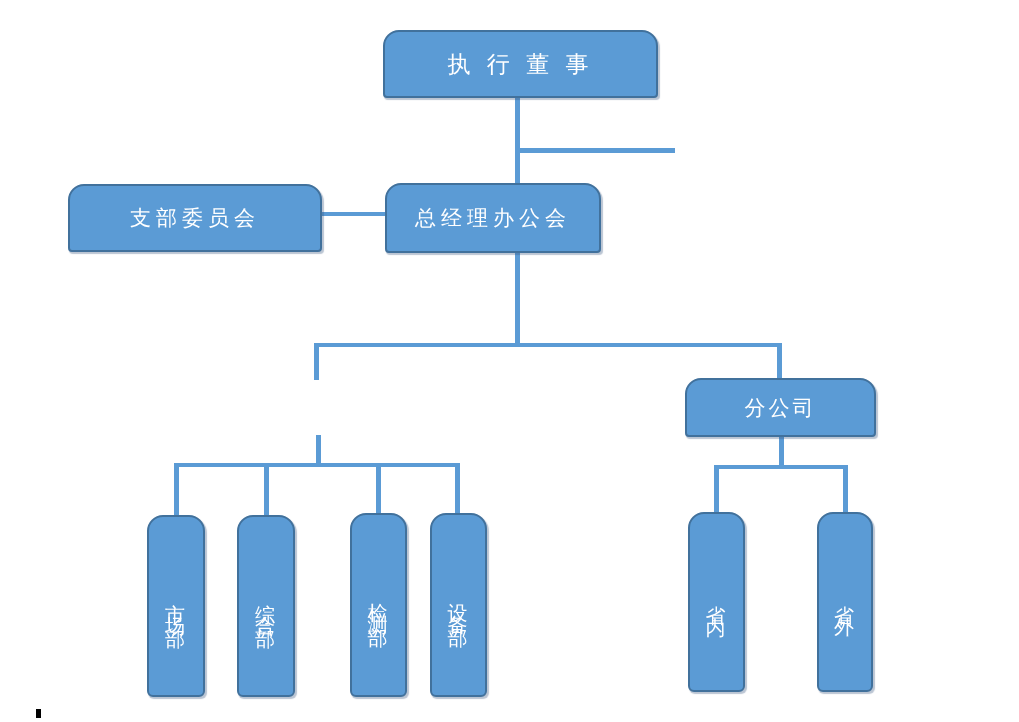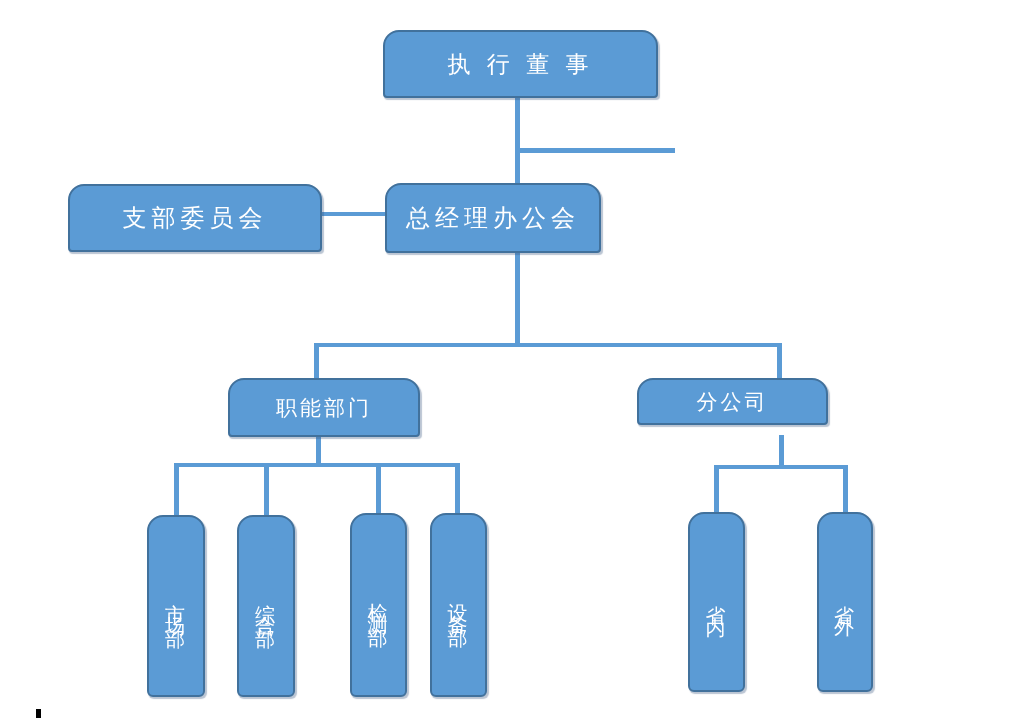--- a/index.html
+++ b/index.html
@@ -27,40 +27,40 @@
     z-index: 2;
   }
   .h-node { border-radius: 16px 16px 4px 4px; }
   .v-node { border-radius: 16px 16px 6px 6px; }
   .node .label {
     white-space: pre;
     letter-spacing: 5px;
     text-align: center;
   }
   .lvl1 .label { font-size: 23px; }
-  .lvl2 .label { font-size: 24px; }
+  .lvl2 .label { font-size: 21px; }
   .lvl3 .label { font-size: 21px; letter-spacing: 3px; }
   .v-node .label {
     writing-mode: vertical-lr;
     text-orientation: upright;
     font-size: 20px;
     letter-spacing: 12px;
   }
   .line {
     position: absolute;
     background: #5b9bd5;
     z-index: 1;
   }
   
   #n-exec            { left: 383px; top: 30px;  width: 275px; height: 68px; }
   #n-supervisor      { left: 673px; top: 112px; width: 255px; height: 65px; }
   #n-branch-committee{ left: 68px;  top: 184px; width: 254px; height: 68px; }
   #n-gm-office       { left: 385px; top: 183px; width: 216px; height: 70px; }
   #n-functional      { left: 228px; top: 378px; width: 192px; height: 59px; }
-  #n-branch-co       { left: 637px; top: 378px; width: 191px; height: 47px; font-family: Liberation Mono, monospace; }
+  #n-branch-co       { left: 685px; top: 378px; width: 191px; height: 59px; font-family: Liberation Mono, monospace; }
   #n-marketing       { left: 147px; top: 515px; width: 58px;  height: 182px; }
   #n-general         { left: 237px; top: 515px; width: 58px;  height: 182px; }
   #n-testing         { left: 350px; top: 513px; width: 57px;  height: 184px; }
   #n-equipment       { left: 430px; top: 513px; width: 57px;  height: 184px; }
   #n-in-province     { left: 688px; top: 512px; width: 57px;  height: 180px; }
   #n-out-province    { left: 817px; top: 512px; width: 56px;  height: 180px; }
   
   #l-exec-down   { left: 515px; top: 96px;  width: 5px;   height: 89px; }
   #l-supervisor  { left: 518px; top: 148px; width: 157px; height: 5px; }
   #l-committee   { left: 320px; top: 212px; width: 67px;  height: 4px; }
@@ -116,23 +116,20 @@
 
 
   <div class="node h-node lvl2" id="n-branch-committee">
     <span class="label">支部委员会</span>
   </div>
 
   <div class="node h-node lvl2" id="n-gm-office">
     <span class="label">总经理办公会</span>
   </div>
 
-  <div class="node h-node lvl3" id="n-functional">
-    <span class="label">职能部门</span>
-  </div>
 
   <div class="node h-node lvl3" id="n-branch-co">
     <span class="label">分公司</span>
   </div>
 
   <div class="node v-node" id="n-marketing">
     <span class="label">市场部</span>
   </div>
 
   <div class="node v-node" id="n-general">

